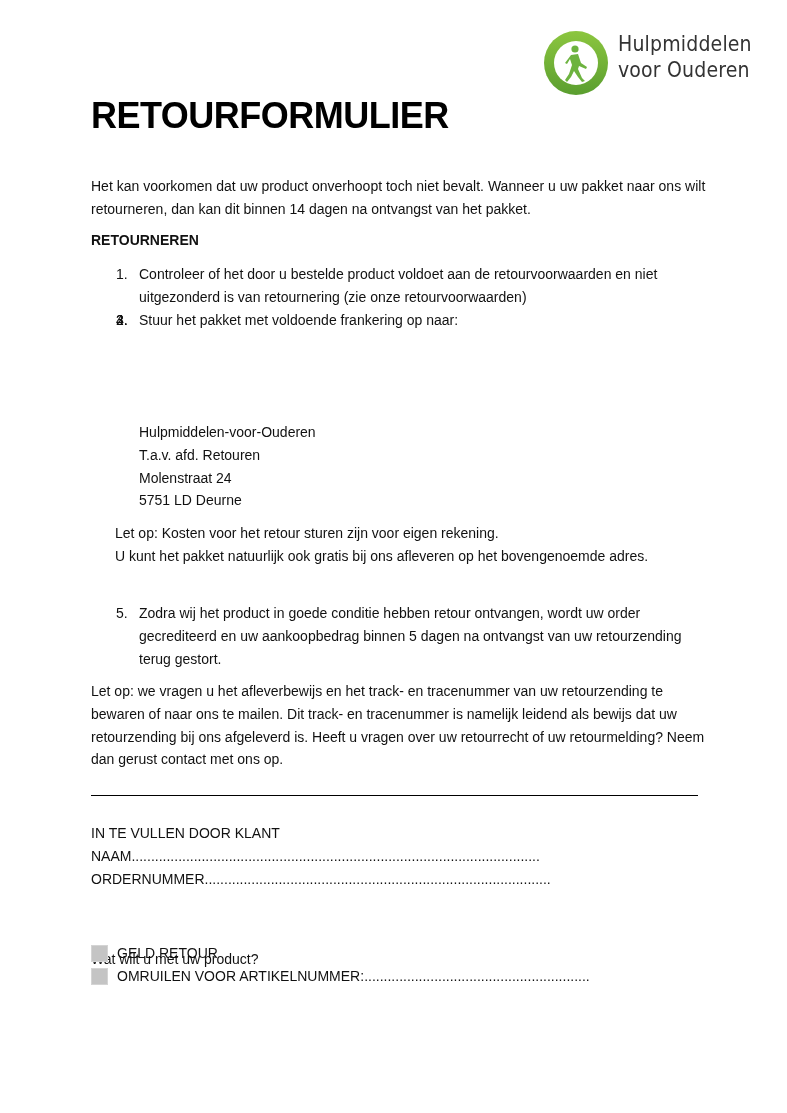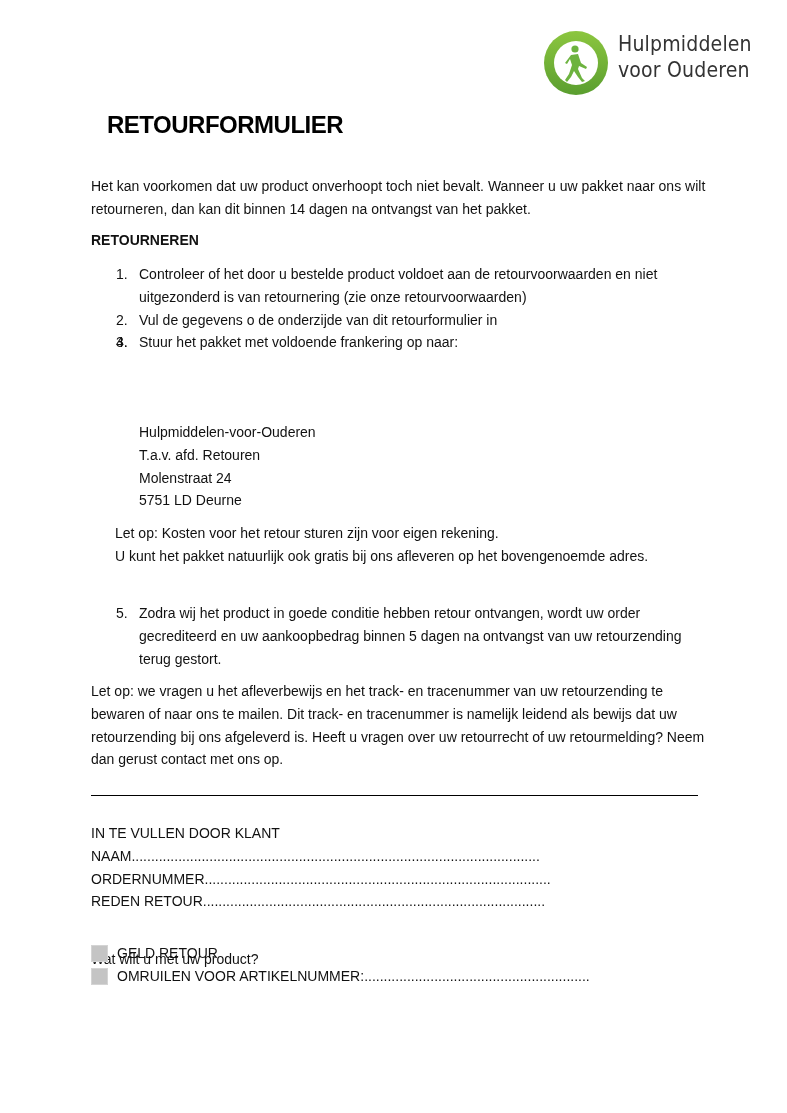--- a/index.html
+++ b/index.html
@@ -8,22 +8,22 @@
       font-family: "Liberation Sans", sans-serif; color: #111111;
     }
     .logo { position: absolute; left: 544px; top: 31px; display: flex; align-items: flex-start; }
     .logo-mark { width: 64px; height: 64px; }
     .logo-text {
       margin-left: 10px; font-family: "DejaVu Sans", sans-serif; font-size: 22px;
       line-height: 26px; color: #333333; letter-spacing: 0.2px; transform: scaleX(0.86);
       transform-origin: left center;
     }
     .title {
-      position: absolute; left: 91px; top: 95px; margin: 16px;
-      font-family: "Liberation Sans", sans-serif; font-weight: bold; font-size: 24px;
+      position: absolute; left: 91px; top: 95px; margin: 0;
+      font-family: "Liberation Sans", sans-serif; font-weight: bold; font-size: 36px;
       letter-spacing: -0.5px; color: #000;
     }
     .body-text { font-size: 14px; line-height: 22.8px; }
     .abs { position: absolute; }
     .intro { left: 91px; top: 175px; width: 620px; }
     .section-heading { left: 91px; top: 232px; font-weight: bold; font-size: 14px; }
     .steps { left: 91px; top: 263px; width: 620px; }
     .step { position: relative; padding-left: 48px; }
     .step-num { position: absolute; left: 25px; }
     .address { left: 139px; top: 421px; }
@@ -65,21 +65,20 @@
 
 <div class="abs section-heading">RETOURNEREN</div>
 
 <div class="abs body-text steps">
   <div class="step">
     <span class="step-num">1.</span>
     <span>Controleer of het door u bestelde product voldoet aan de retourvoorwaarden en niet uitgezonderd is van retournering (zie onze retourvoorwaarden)</span>
   </div>
   <div class="step">
     <span class="step-num">2.</span>
-    <span>Vul de gegevens o de onderzijde van dit retourformulier in</span>
   </div>
   <div class="step">
     <span class="step-num">3.</span>
   </div>
   <div class="step">
     <span class="step-num">4.</span>
     <span>Stuur het pakket met voldoende frankering op naar:</span>
   </div>
 </div>
 
@@ -103,21 +102,20 @@
 </div>
 
 <div class="abs body-text closing">Let op: we vragen u het afleverbewijs en het track- en tracenummer van uw retourzending te bewaren of naar ons te mailen. Dit track- en tracenummer is namelijk leidend als bewijs dat uw retourzending bij ons afgeleverd is. Heeft u vragen over uw retourrecht of uw retourmelding? Neem dan gerust contact met ons op.</div>
 
 <div class="divider"></div>
 
 <div class="abs body-text form">
   <div>IN TE VULLEN DOOR KLANT</div>
   <div><span>NAAM</span><span>.........................................................................................................</span></div>
   <div><span>ORDERNUMMER</span><span>.........................................................................................</span></div>
-  <div><span>REDEN RETOUR</span><span>........................................................................................</span></div>
 </div>
 
 <div class="abs body-text question">Wat wilt u met uw product?</div>
 
 <div class="abs body-text choices">
   <div class="choice">
     <span class="checkbox"></span>
     <span>GELD RETOUR</span>
   </div>
   <div class="choice">

